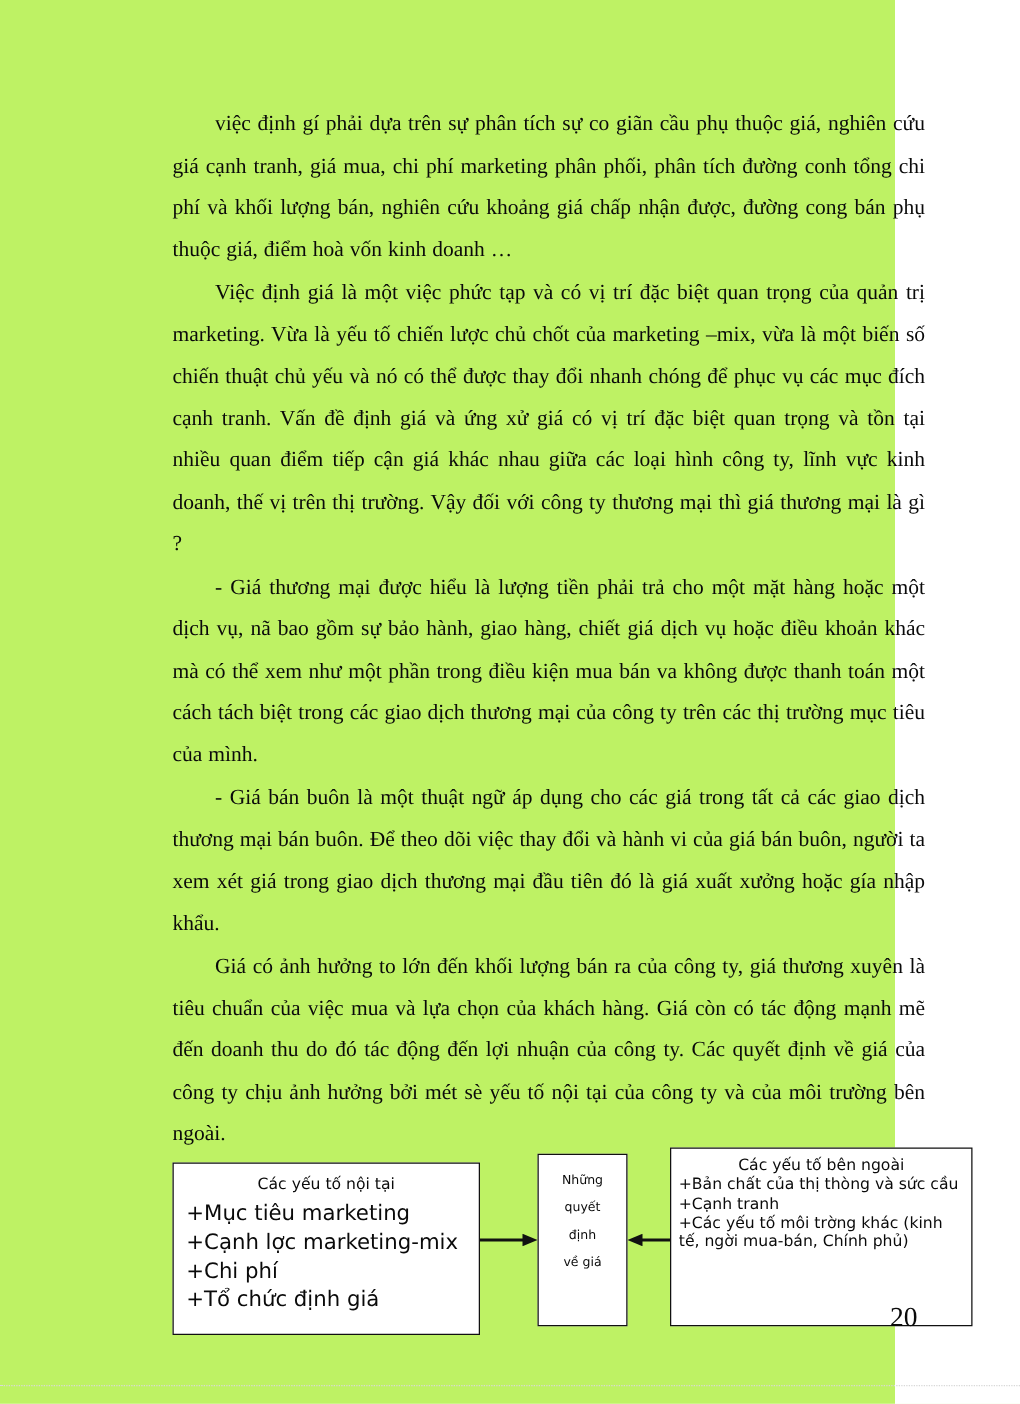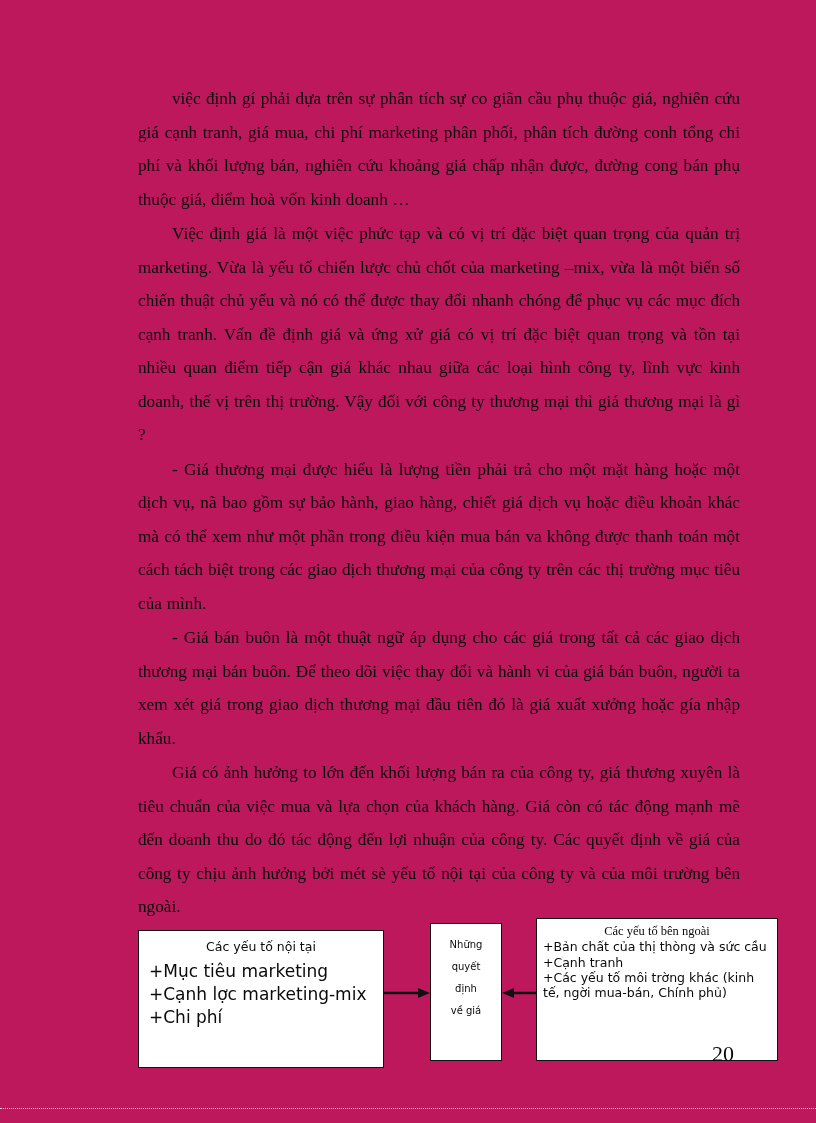--- a/index.html
+++ b/index.html
@@ -11,23 +11,23 @@
     width: 816px;
     height: 1123px;
     position: relative;
     font-family: "Liberation Serif", serif;
     color: #0a0a0a;
     overflow: hidden;
   }
   .page {
     position: absolute;
     top: 0; left: 0;
-    width: 816px;
+    width: 716px;
     height: 1123px;
-    background: #be185d;
+    background: #bef264;
   }
   .content {
     position: absolute;
     left: 138px;
     top: 82px;
     width: 602px;
   }
   p.para {
     margin: 0 0 1px 0;
     font-size: 17.2px;
@@ -87,21 +87,20 @@
     left: 398px;
     top: 0px;
     width: 242px;
     height: 143px;
     padding: 5px 6px 0 6px;
   }
   #box-external .bx-title {
     text-align: center;
     font-size: 12.5px;
     margin-bottom: 1px;
-    font-family: Liberation Serif, serif;
   }
   #box-external .bx-item {
     font-size: 12.5px;
     line-height: 14.5px;
     margin-bottom: 1px;
   }
   
   .arrow {
     position: absolute;
     height: 10px;
@@ -144,20 +143,21 @@
     <p class="para">Giá có ảnh hưởng to lớn đến khối lượng bán ra của công ty, giá thương xuyên là tiêu chuẩn của việc mua và lựa chọn của khách hàng. Giá còn có tác động mạnh mẽ đến doanh thu do đó tác động đến lợi nhuận của công ty. Các quyết định về giá của công ty chịu ảnh hưởng bởi mét sè yếu tố nội tại của công ty và của môi trường bên ngoài.</p>
   </div>
 
   <div class="diagram">
 
     <div class="box" id="box-internal">
       <div class="bx-title">Các yếu tố nội tại</div>
       <div class="bx-item">+Mục tiêu marketing</div>
       <div class="bx-item">+Cạnh lợc   marketing-mix</div>
       <div class="bx-item">+Chi phí</div>
+      <div class="bx-item">+Tổ chức định giá</div>
     </div>
 
     <div class="arrow" id="arrow-left">
       <svg width="46" height="10" viewBox="0 0 46 10">
         <line x1="0" y1="5" x2="38" y2="5" stroke="#111" stroke-width="2.5"></line>
         <polygon points="46,5 34,0 34,10" fill="#111"></polygon>
       </svg>
     </div>
 
     <div class="box" id="box-decision">

